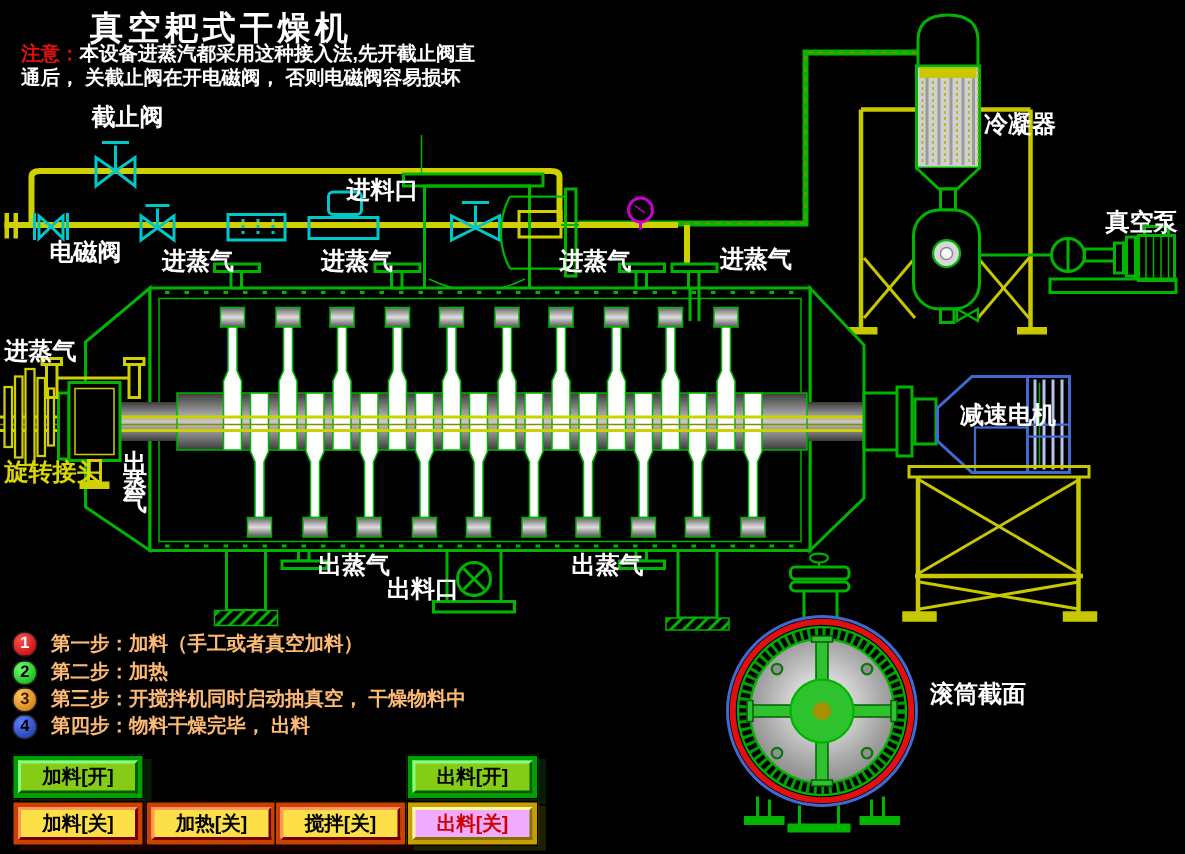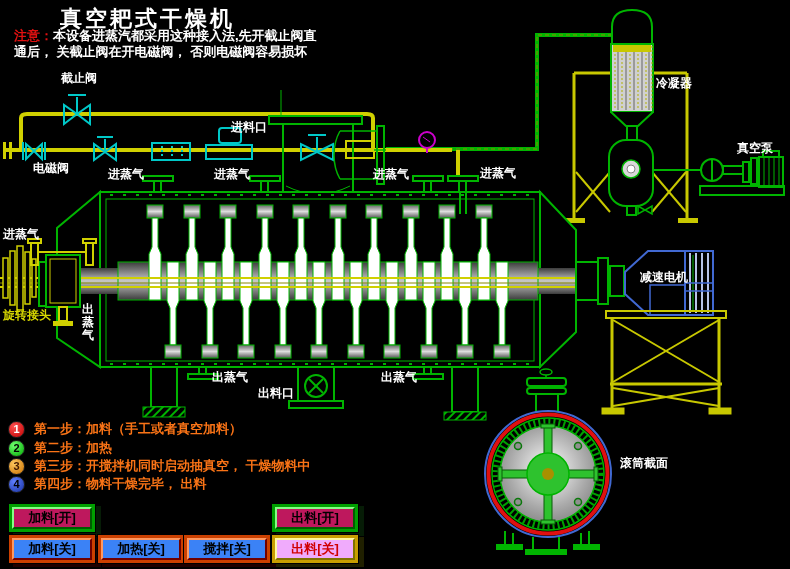--- a/index.html
+++ b/index.html
@@ -1,43 +1,43 @@
 <!DOCTYPE html>
 <html><head>
 <meta charset="utf-8">
 <style>
   html,body{margin:0;padding:0;background:#000;}
   .screen{position:relative;width:790px;height:569px;background:#000;overflow:hidden;
           font-family:"Liberation Sans","DejaVu Sans",sans-serif;}
   svg{position:absolute;left:0;top:0;}
-  .lbl{position:absolute;color:#fff;font-size:12px;font-weight:bold;white-space:nowrap;line-height:13px;}
+  .lbl{position:absolute;color:#fff;font-size:16px;font-weight:bold;white-space:nowrap;line-height:13px;}
   .lbl.yellow{color:#d8d800;}
   .lbl.vert{width:15px;white-space:normal;word-break:break-all;line-height:13px;}
   .title{position:absolute;left:60px;top:4px;color:#fff;font-size:22px;font-weight:bold;letter-spacing:3px;}
   .notice{position:absolute;left:14px;color:#fff;font-size:13px;font-weight:bold;white-space:nowrap;}
   .notice .red{color:#e01010;}
   .step-row{position:absolute;left:8px;display:flex;gap:9px;align-items:center;height:16px;}
   .step-circle{width:15px;height:15px;border-radius:50%;border:1px solid #222;
                display:flex;align-items:center;justify-content:center;
                font-size:11px;font-weight:bold;flex:0 0 auto;}
   .sc1{background:radial-gradient(circle at 35% 30%,#ff5050,#c00000);color:#fff;}
   .sc2{background:radial-gradient(circle at 35% 30%,#70ff70,#00a800);color:#000;}
   .sc3{background:radial-gradient(circle at 35% 30%,#ffc860,#c87000);color:#401800;}
   .sc4{background:radial-gradient(circle at 35% 30%,#6080ff,#1830a0);color:#000;}
-  .step-text{color:#f97316;font-size:13px;font-weight:bold;white-space:nowrap;}
+  .step-text{color:#fdba74;font-size:13px;font-weight:bold;white-space:nowrap;}
   .btn{position:absolute;width:86px;height:28px;border:1px solid #000;cursor:pointer;}
   .btn .face{position:absolute;left:3px;top:3px;right:3px;bottom:3px;
              display:flex;align-items:center;justify-content:center;
              font-size:13px;font-weight:bold;}
   .btn.on{background:#00a000;box-shadow:5px 3px 0 #061c06;}
-  .btn.on .face{background:#be185d;color:#000;
+  .btn.on .face{background:#84cc16;color:#000;
     border-top:2px solid #86ff86;border-left:2px solid #86ff86;
     border-bottom:2px solid #005c00;border-right:2px solid #005c00;}
   .btn.off{background:#cc4000;box-shadow:5px 3px 0 #200000;}
-  .btn.off .face{background:#3b82f6;color:#000;
+  .btn.off .face{background:#fde047;color:#000;
     border-top:2px solid #ff9860;border-left:2px solid #ff9860;
     border-bottom:2px solid #700000;border-right:2px solid #700000;}
   .btn.offy{background:#c89e00;box-shadow:5px 3px 0 #202000;}
   .btn.offy .face{background:#f0abfc;color:#d00000;
     border-top:2px solid #fff8a0;border-left:2px solid #fff8a0;
     border-bottom:2px solid #807200;border-right:2px solid #807200;}
 </style>
 </head>
 <body>
 

